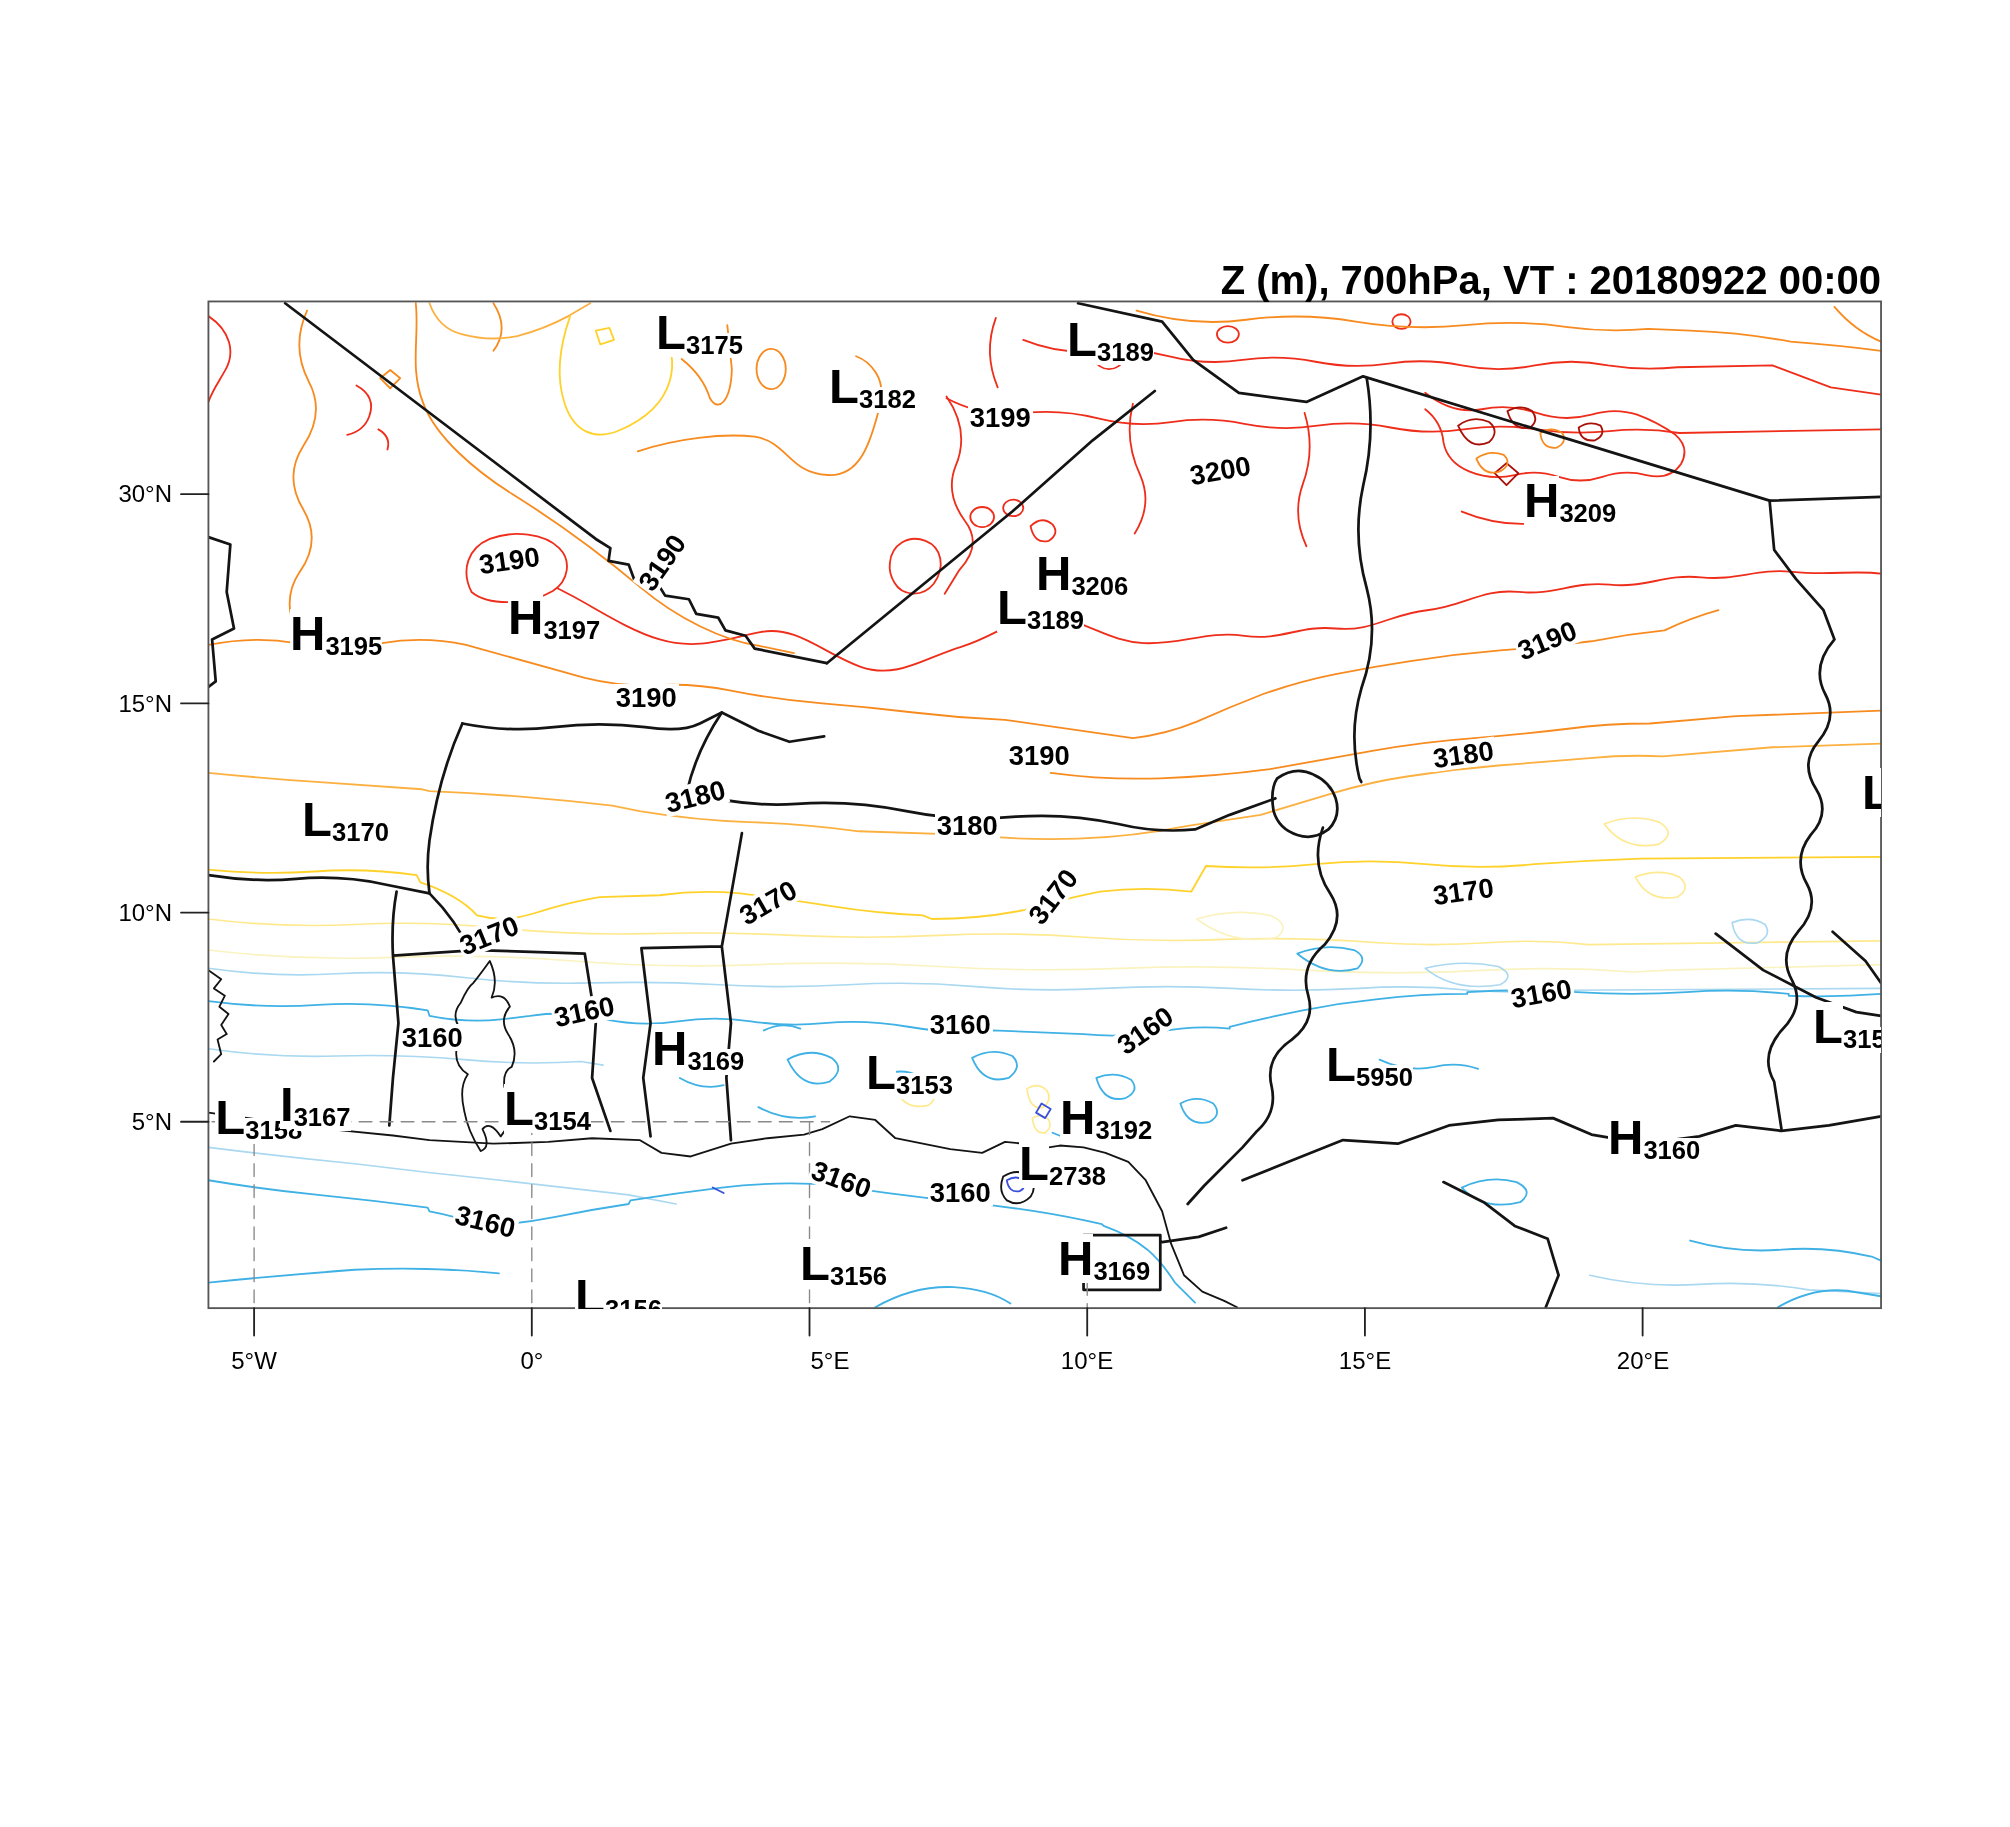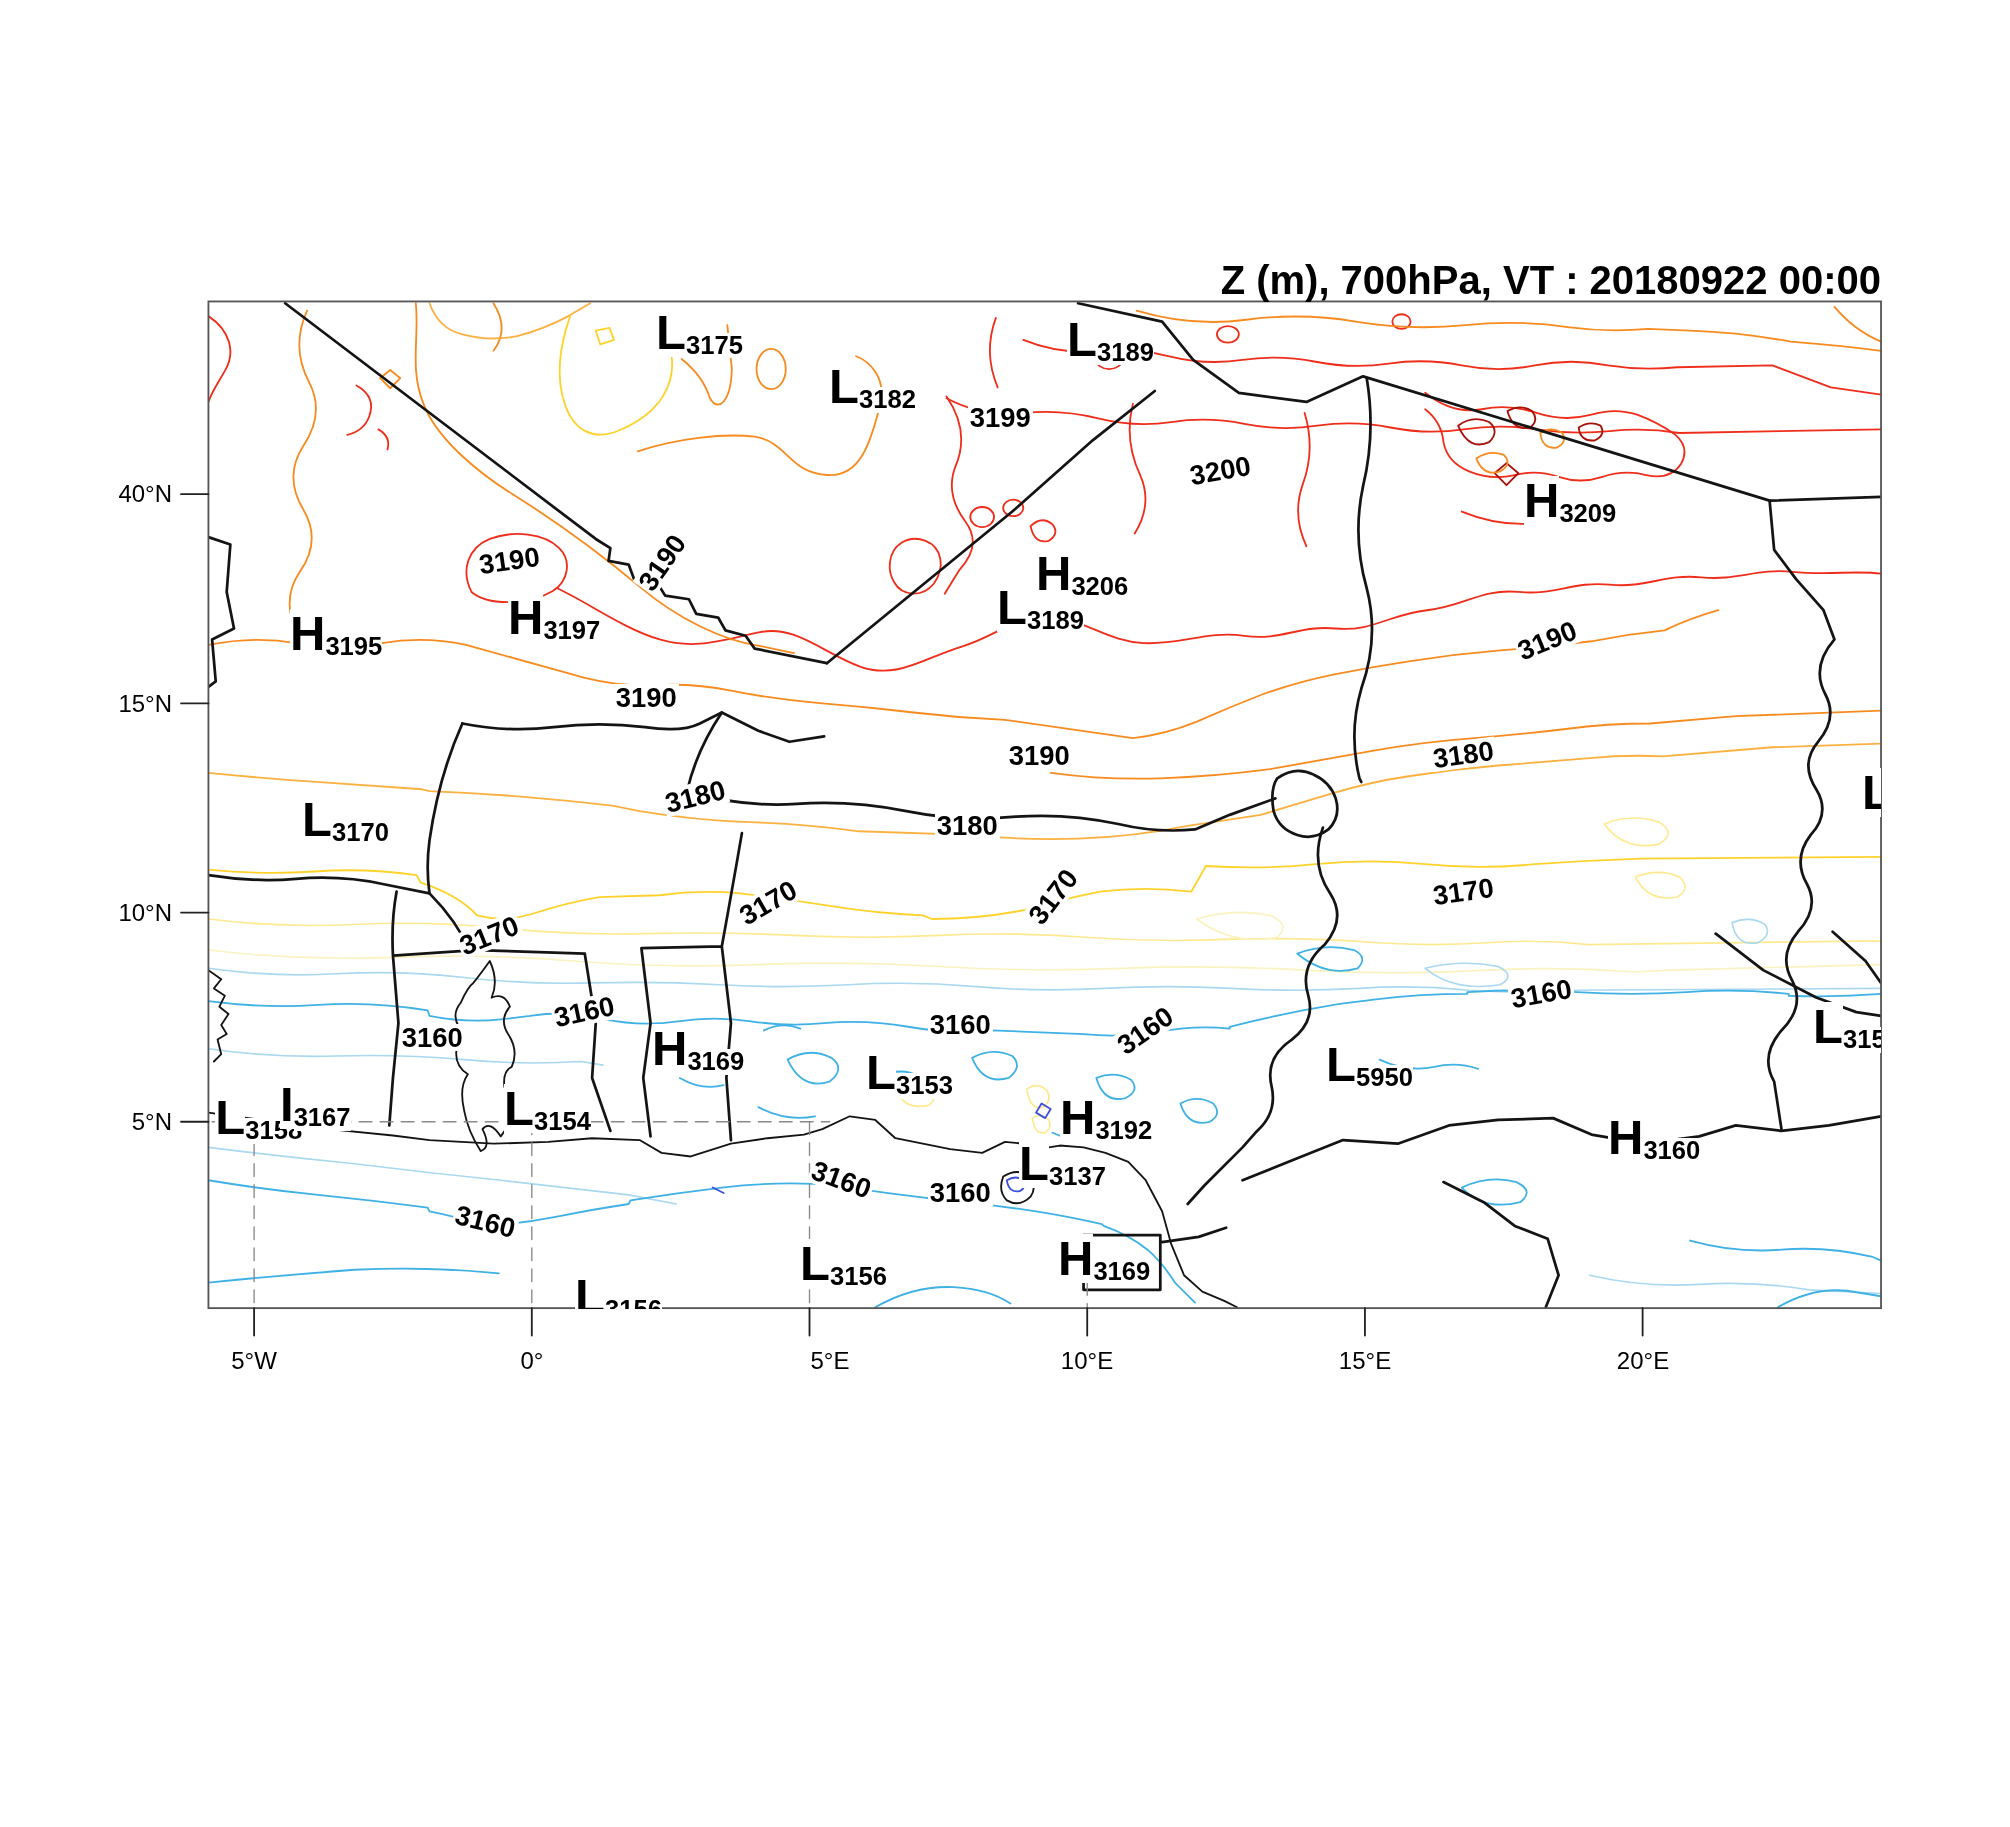--- a/index.html
+++ b/index.html
@@ -233,21 +233,21 @@
       <div class="mark" style="left: 658px; top: 746px;">
     <span class="mletter">L</span>
     <span class="msub">3153</span>
   </div>
       <div class="mark" style="left: 852px; top: 791px;">
     <span class="mletter">H</span>
     <span class="msub">3192</span>
   </div>
       <div class="mark" style="left: 811px; top: 837px;">
     <span class="mletter">L</span>
-    <span class="msub">3137</span>
+    <span class="msub">2738</span>
   </div>
       <div class="mark" style="left: 1400px; top: 811px;">
     <span class="mletter">H</span>
     <span class="msub">3160</span>
   </div>
       <div class="mark" style="left: 444px; top: 722px;">
     <span class="mletter">H</span>
     <span class="msub">3169</span>
   </div>
       <div class="mark" style="left: 850px; top: 932px;">
@@ -279,21 +279,21 @@
       <div class="clabel" style="left: 192px; top: 722px; transform: rotate(0deg);">3160</div>
       <div class="clabel" style="left: 344px; top: 696px; transform: rotate(-12deg);">3160</div>
       <div class="clabel" style="left: 720px; top: 709px; transform: rotate(0deg);">3160</div>
       <div class="clabel" style="left: 905px; top: 715px; transform: rotate(-35deg);">3160</div>
       <div class="clabel" style="left: 1301px; top: 678px; transform: rotate(-10deg);">3160</div>
       <div class="clabel" style="left: 245px; top: 906px; transform: rotate(14deg);">3160</div>
       <div class="clabel" style="left: 601px; top: 864px; transform: rotate(20deg);">3160</div>
       <div class="clabel" style="left: 720px; top: 877px; transform: rotate(0deg);">3160</div>
     </div>
 
-<div class="lat-label" style="left: 172px; top: 494px;">40°N</div>
+<div class="lat-label" style="left: 172px; top: 494px;">30°N</div>
     <div class="lat-label" style="left: 172px; top: 704px;">15°N</div>
     <div class="lat-label" style="left: 172px; top: 913px;">10°N</div>
     <div class="lat-label" style="left: 172px; top: 1122px;">5°N</div>
     <div class="lon-label" style="left: 254px; top: 1347px;">5°W</div>
     <div class="lon-label" style="left: 532px; top: 1347px;">0°</div>
     <div class="lon-label" style="left: 810px; top: 1347px; margin-left: 20px;">5°E</div>
     <div class="lon-label" style="left: 1087px; top: 1347px;">10°E</div>
     <div class="lon-label" style="left: 1365px; top: 1347px;">15°E</div>
     <div class="lon-label" style="left: 1643px; top: 1347px;">20°E</div>
   </div>

